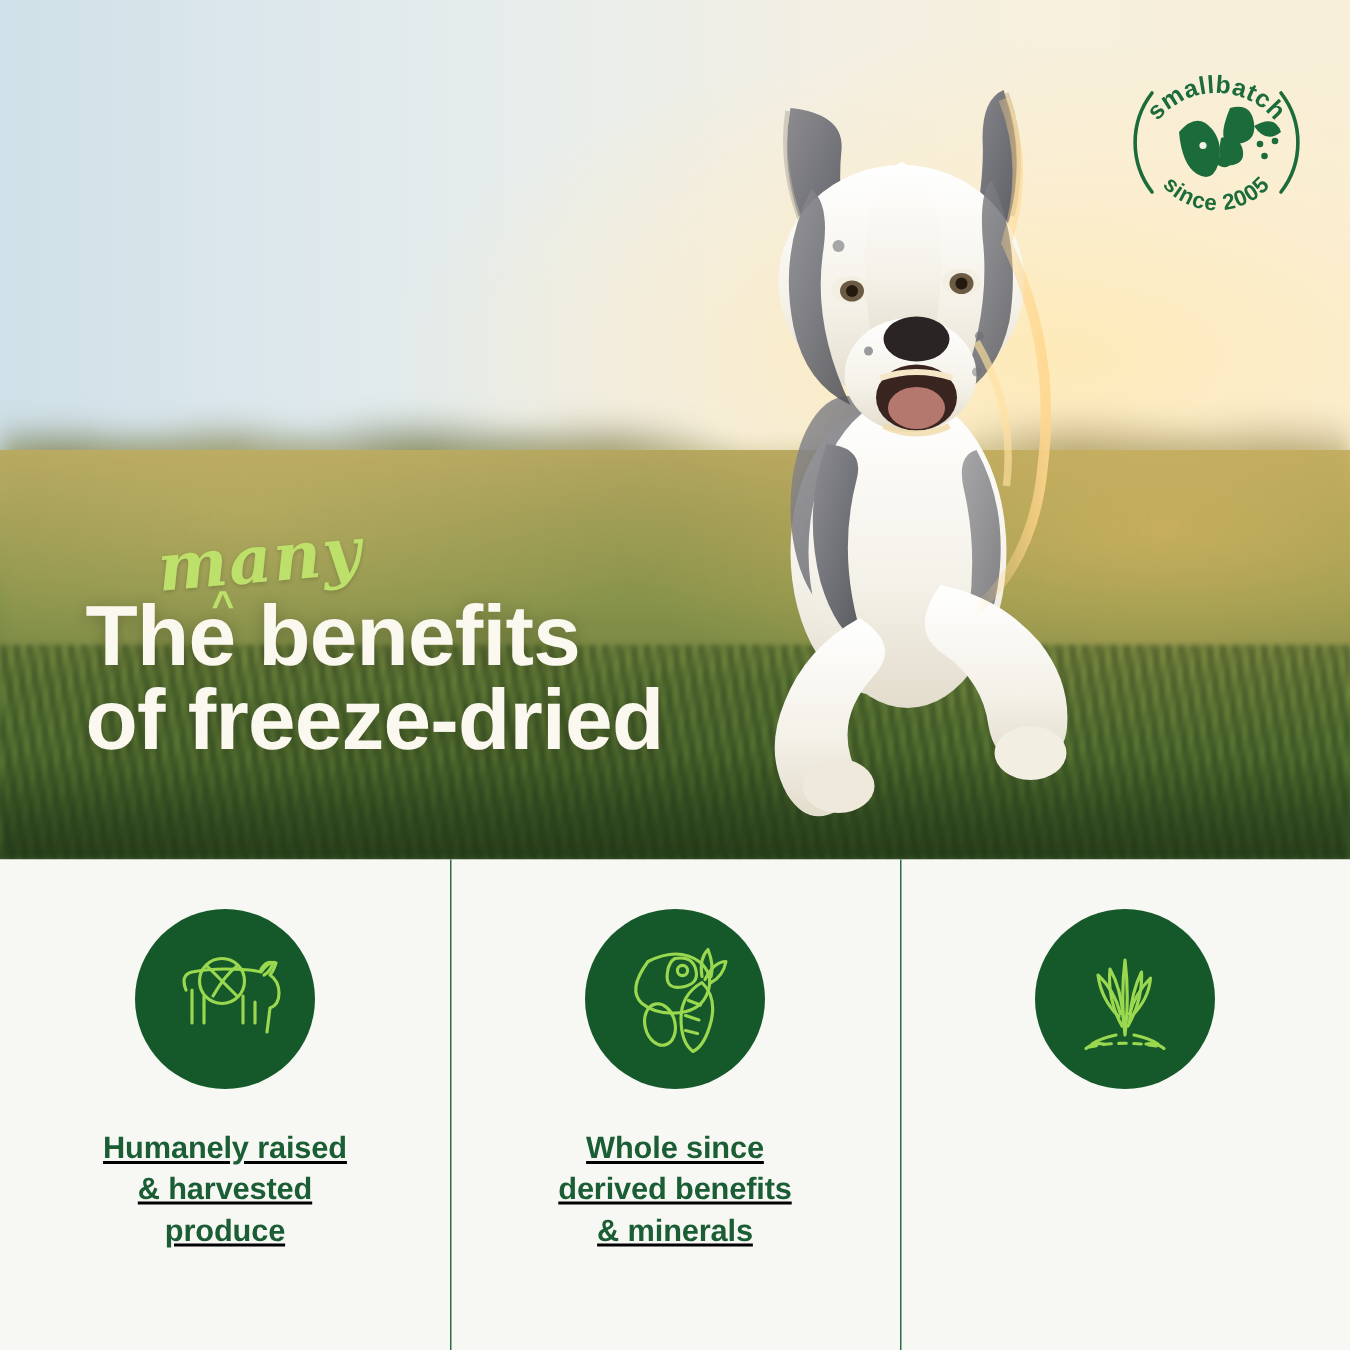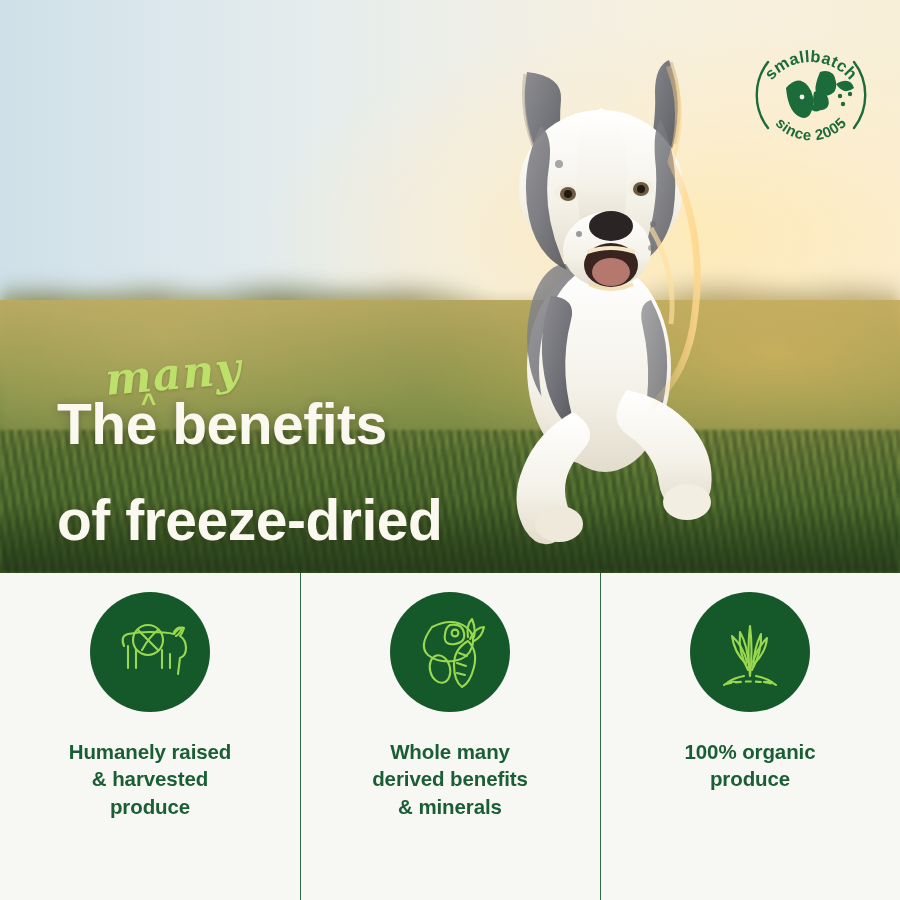--- a/index.html
+++ b/index.html
@@ -192,39 +192,40 @@
     margin: 0;
     padding-top: 44px;
     font-family: "Liberation Sans", sans-serif;
     font-size: 57px;
     line-height: 0.99;
     font-weight: 700;
     color: #fbf8ef;
     letter-spacing: -0.5px;
     text-shadow: 0 2px 10px rgba(40,40,20,0.30);
   }
-  .headline .l2 { display: block; margin-top: 40px; }
+  .headline .l2 { display: block; }
 
   
   .benefits {
     position: absolute;
     left: 0;
     top: 573px;
     width: 900px;
     height: 327px;
     background: #f7f8f3;
     display: flex;
   }
   .bcol {
     position: relative;
     flex: 1 1 0;
     display: flex;
     flex-direction: column;
     align-items: center;
-    padding-top: 19px;
+    padding-top: 33px;
+    text-decoration: underline;
   }
   .bcol + .bcol::before {
     content: "";
     position: absolute;
     left: 0;
     top: 0;
     bottom: 0;
     width: 1px;
     background: #2f6b43;
   }
@@ -410,41 +411,37 @@
             <circle cx="45" cy="20" r="3.4"></circle>
             <ellipse cx="30" cy="56" rx="10" ry="14" transform="rotate(-14 30 56)"></ellipse>
             <path d="M58 28 q10 10 6 26 q-4 16 -12 20 q-8 -6 -8 -22 q0 -16 14 -24 z"></path>
             <path d="M49 40 l8 3 M47 50 l9 3 M47 60 l8 2"></path>
             <path d="M60 26 q6 -12 14 -12 q-2 10 -10 14"></path>
             <path d="M58 24 q-2 -12 4 -18 q4 10 2 18"></path>
           </svg>
         </span>
       </div>
       <div class="bcaption">
-        <span>Whole many</span><br>
+        <span>Whole since</span><br>
         <span>derived benefits</span><br>
         <span>&amp; minerals</span>
       </div>
     </div>
 
     <div class="bcol">
       <div class="circle">
         <span>
           <svg width="72" height="80" viewBox="0 0 72 80" fill="none" stroke="#9ad84f" stroke-width="2.1" stroke-linecap="round" stroke-linejoin="round">
             <path d="M36 64 q-3 -26 0 -50 q3 24 0 50 z"></path>
             <path d="M34 58 q-10 -18 -8 -38 q8 14 9 36"></path>
             <path d="M38 58 q10 -18 9 -36 q-7 14 -8 34"></path>
             <path d="M32 52 q-12 -12 -14 -28 q11 10 15 26"></path>
             <path d="M40 52 q12 -12 13 -26 q-10 10 -14 24"></path>
             <path d="M30 64 q-10 2 -16 6 M42 64 q10 2 16 6"></path>
             <path d="M22 70 q-7 -1 -12 3 M50 70 q7 -1 12 3"></path>
             <path d="M12 72 q24 -5 48 0" stroke-dasharray="5 5"></path>
           </svg>
         </span>
       </div>
-      <div class="bcaption">
-        <span>100% organic</span><br>
-        <span>produce</span>
-      </div>
     </div>
 
   </div>
 </div>
 
 </body></html>

